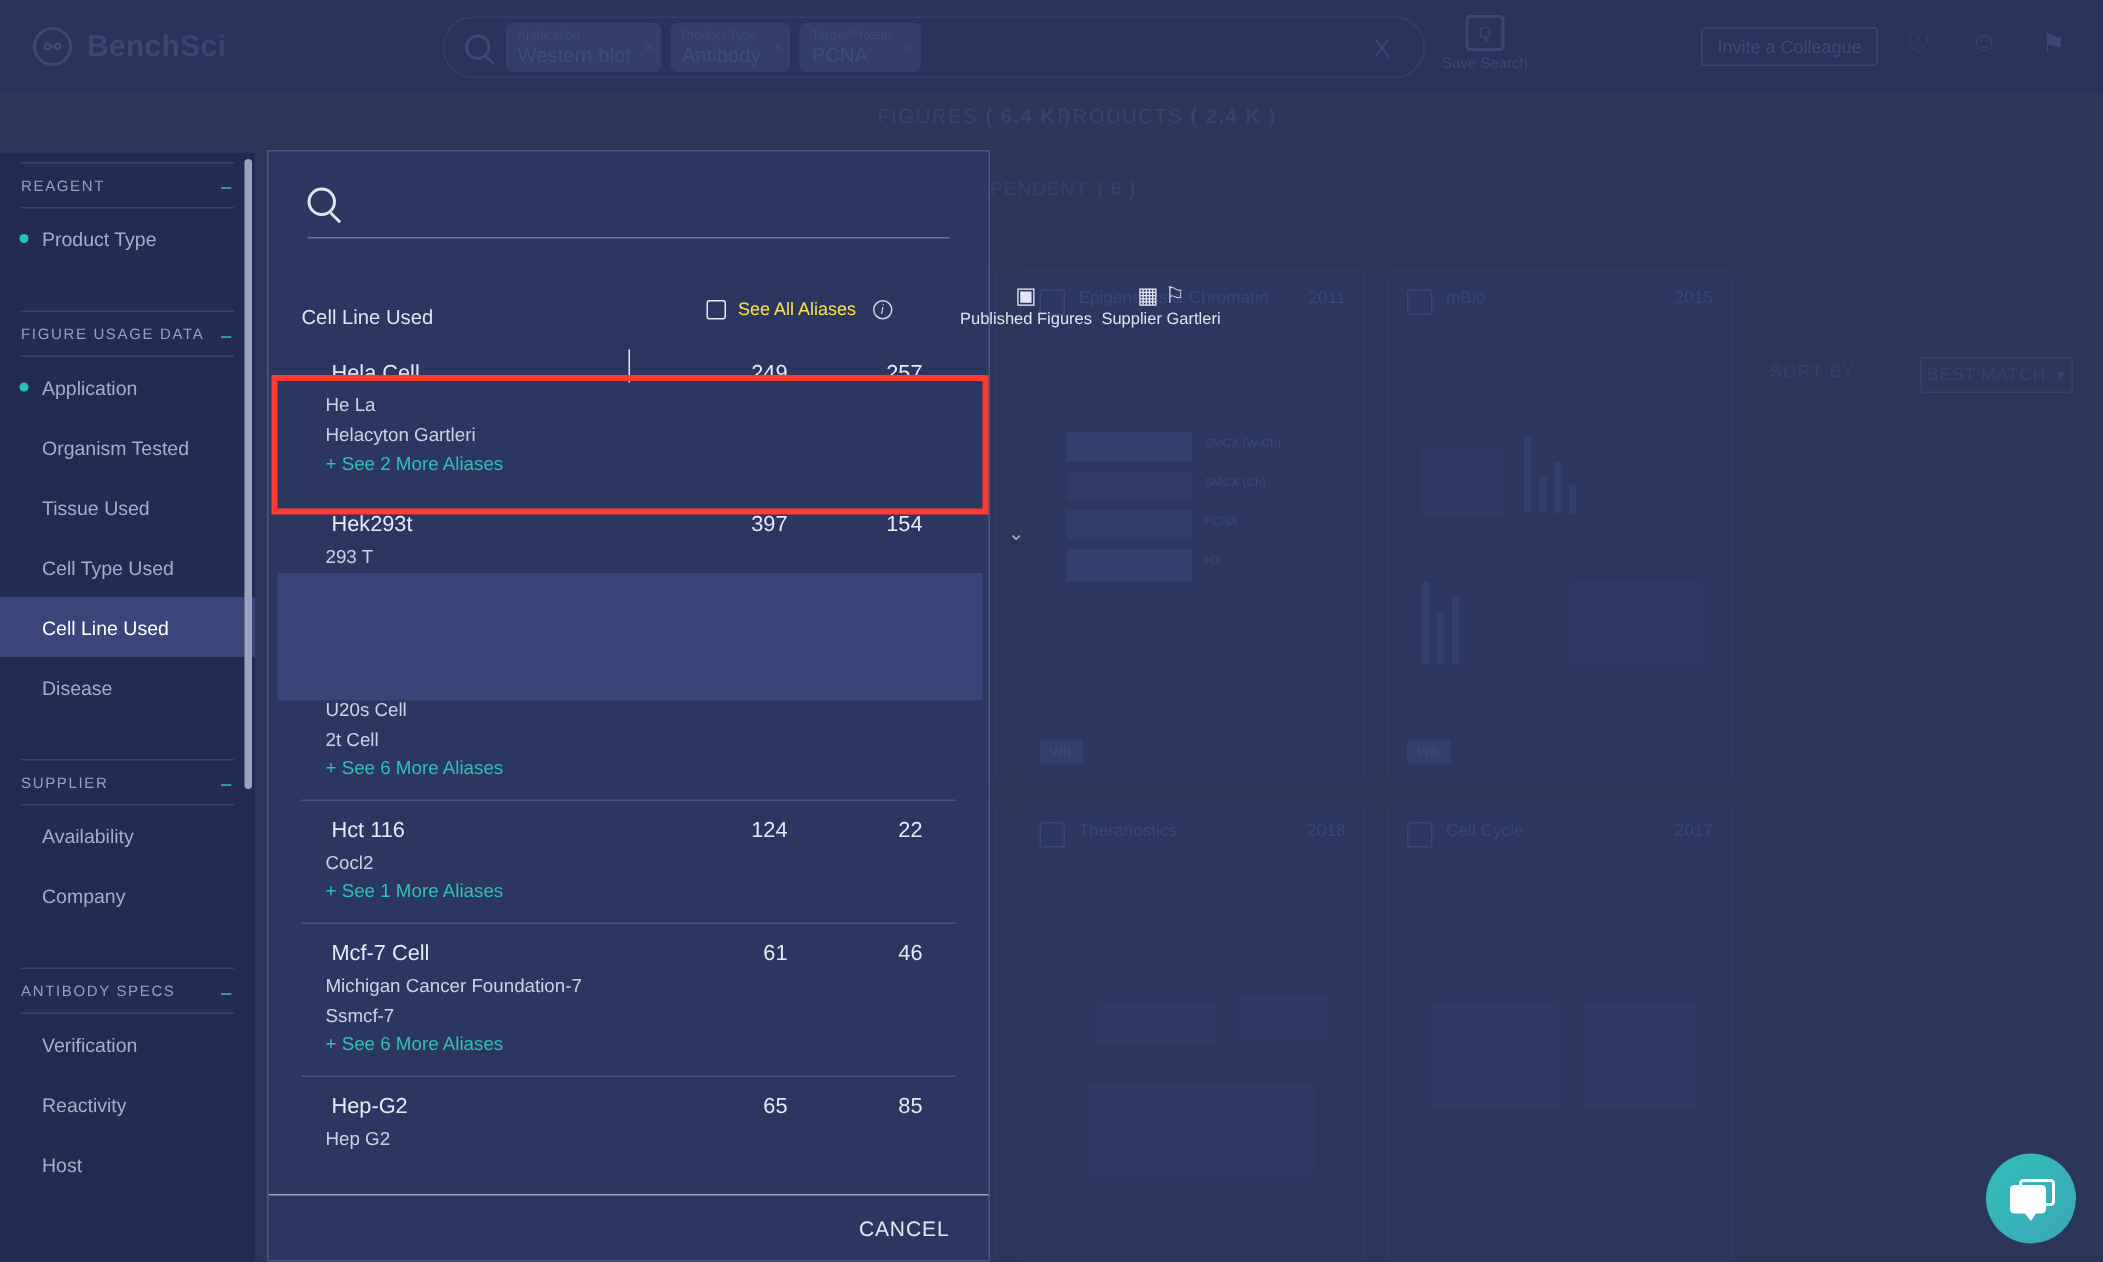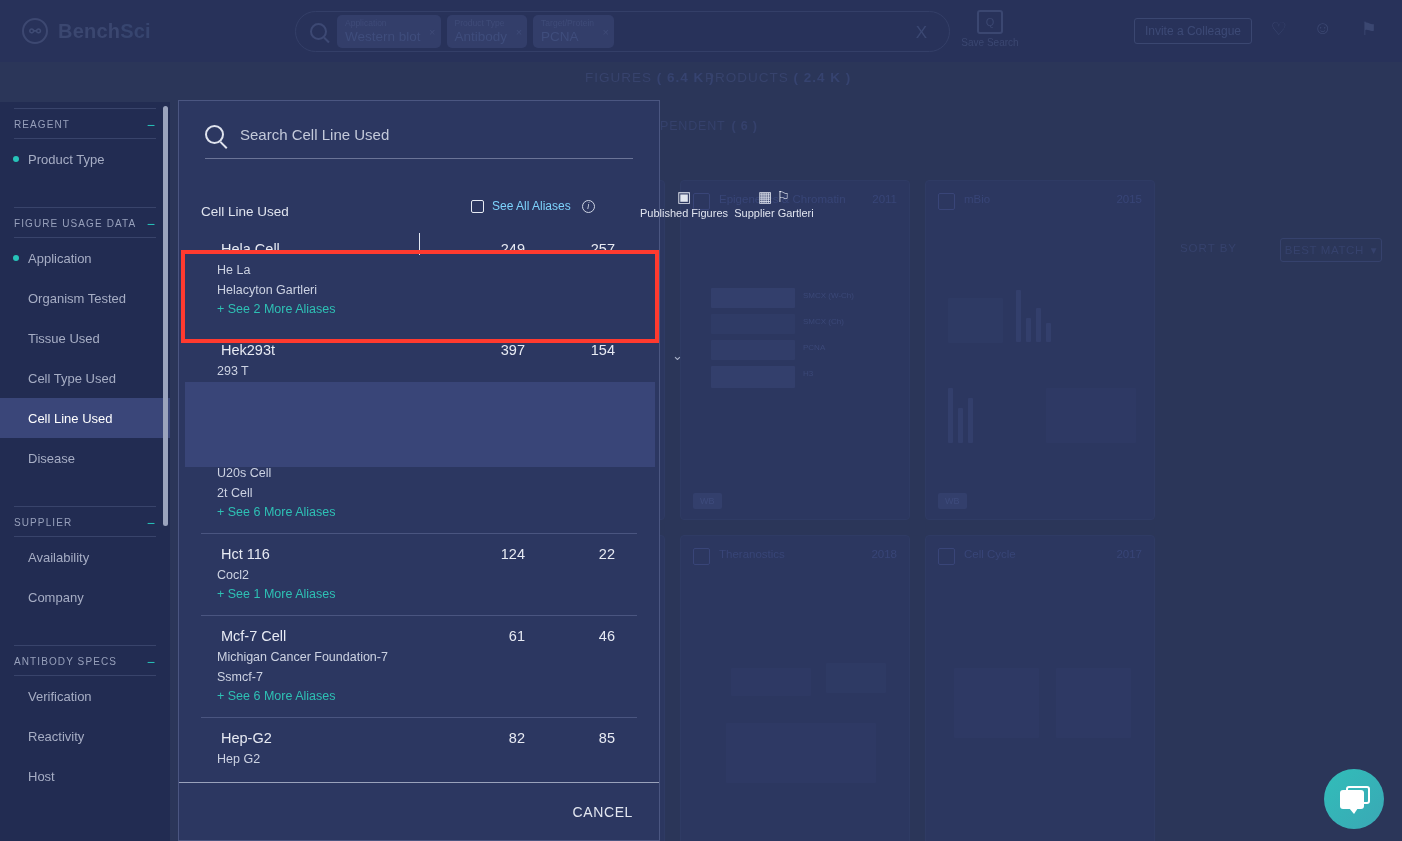--- a/index.html
+++ b/index.html
@@ -138,21 +138,21 @@
              color: #cdd3e2; font-family: "Liberation Sans", sans-serif; flex: 1; }
   .msinput::placeholder { color: #c3c9da; }
   .caret { position: absolute; left: 240px; top: 132px; width: 1px; height: 22px; background: #e4e8f2;}
 
   .modal-cols {
     display: flex; align-items: flex-end; padding: 22px 0 10px 0; position: relative; height: 70px;
   }
   .col-title { width: 200px; padding-left: 22px; display: flex; align-items: center; gap: 10px; }
   .col-title .ct { font-size: 13.5px; color: #dfe3ee; }
   .chkbox { width: 13px; height: 13px; border: 1.6px solid #e6eaf3; border-radius: 2px; }
-  .aliases { font-size: 12px; color: #7dd3fc; }
+  .aliases { font-size: 12px; color: #fde047; }
   .info-i { display:inline-flex; width: 13px; height: 13px; border: 1.2px solid #cfd5e4;
             border-radius: 50%; color:#cfd5e4; font-size: 9px; align-items:center;justify-content:center;
             font-style: italic; margin-left: 3px; vertical-align: -2px;}
   .col-metric { position: absolute; text-align: center; bottom: 10px; }
   .col-metric .ic { color: #e2e6f0; font-size: 15px; margin-bottom: 3px; height: 16px;}
   .col-metric .lb { font-size: 11px; color: #e0e4ef; }
   .m1 { left: 440px; width: 130px; }
   .m2 { left: 530px; width: 130px; }
 
   .sortchev { position: absolute; left: 493px; top: 247px; color: #a9b1c9; font-size: 13px; z-index: 5;}
@@ -165,21 +165,21 @@
   .row-more { font-size: 12.5px; color: #2ec0b4; margin-left: 16px; margin-top: 5px; }
   .row-n1 { position: absolute; right: 112px; top: 12px; font-size: 14.5px; color: #e7eaf3; text-align: right; width: 60px;}
   .row-n2 { position: absolute; right: 22px; top: 12px; font-size: 14.5px; color: #e7eaf3; text-align: right; width: 60px;}
   .rowhl {
     position: absolute; left: 2px; top: 149px; width: 478px; height: 93px;
     border: 4px solid #ff3a2f; z-index: 9; pointer-events: none;
   }
   .rowhl-fill { position: absolute; left: 6px; top: 153px; width: 470px; height: 85px; background: #394578; z-index: 1;}
 
   .modal-foot {
-    height: 58px; border-top: 1px solid #9aa2bb;
+    height: 44px; border-top: 1px solid #9aa2bb;
     display: flex; align-items: center; justify-content: flex-end; padding-right: 26px;
   }
   .cancel { font-size: 14px; color: #e2e6f0; letter-spacing: .6px; }
 
   
   .chat {
     position: absolute; right: 18px; bottom: 12px; width: 60px; height: 60px; border-radius: 50%;
     background: linear-gradient(135deg,#31bdb9,#3aa8b5);
     display: flex; align-items: center; justify-content: center;
   }
@@ -481,21 +481,20 @@
       </div>
     </div>
 
     <div class="sb-scroll"></div>
   </div>
 
   <div class="modal">
 
     <div class="modal-search">
       <div class="msi"></div>
-      <input class="msinput" placeholder="Search Cell Line Used" style="">
     </div>
     <div class="caret"></div>
 
     <div class="modal-cols">
       <div class="col-title">
         <span class="ct">Cell Line Used</span>
       </div>
       <div style="position:absolute;left:292px;bottom:16px;display:flex;align-items:center;gap:8px;">
         <span class="chkbox"></span>
         <span class="aliases">See All Aliases</span>
@@ -556,21 +555,21 @@
         <div class="row-alias">Michigan Cancer Foundation-7</div>
         <div class="row-alias">Ssmcf-7</div>
         <div class="row-more">+ See 6 More Aliases</div>
         <div class="row-n1">61</div>
         <div class="row-n2">46</div>
       </div>
 
       <div class="row" style="border-bottom:none">
         <div class="row-name">Hep-G2</div>
         <div class="row-alias">Hep G2</div>
-        <div class="row-n1">82</div>
+        <div class="row-n1">65</div>
         <div class="row-n2">85</div>
       </div>
     </div>
 
     <div class="modal-foot">
       <div class="cancel">CANCEL</div>
     </div>
 
     <div class="rowhl"></div>
   </div>

